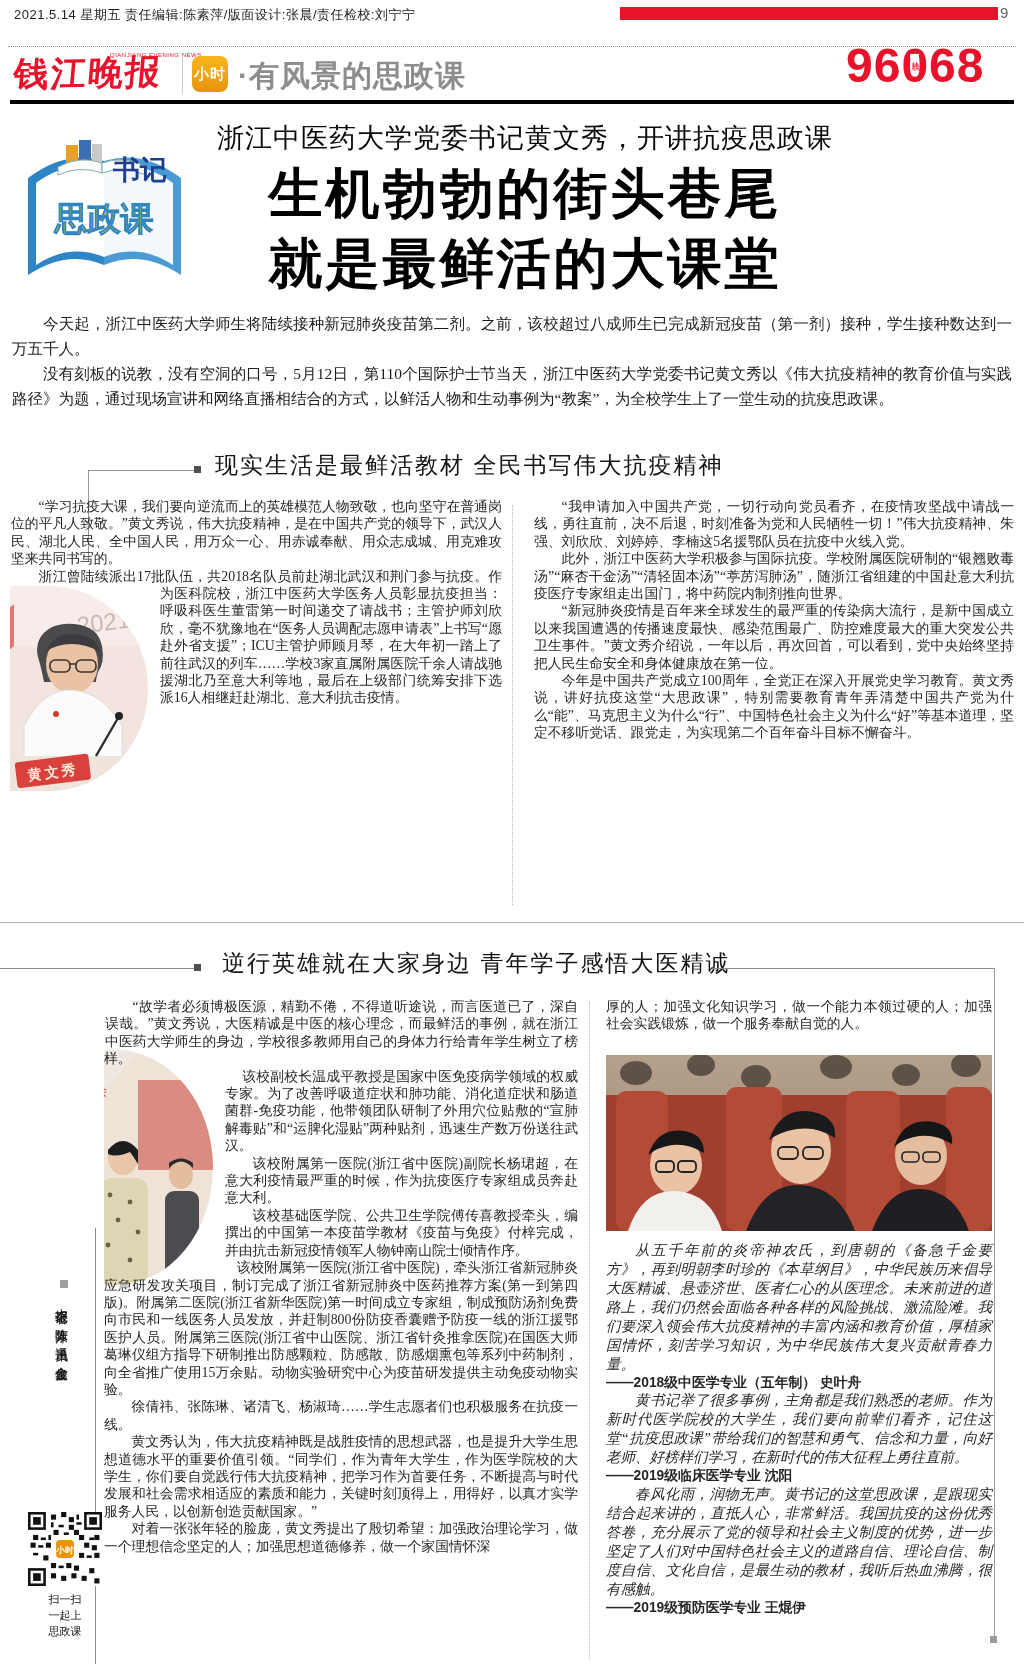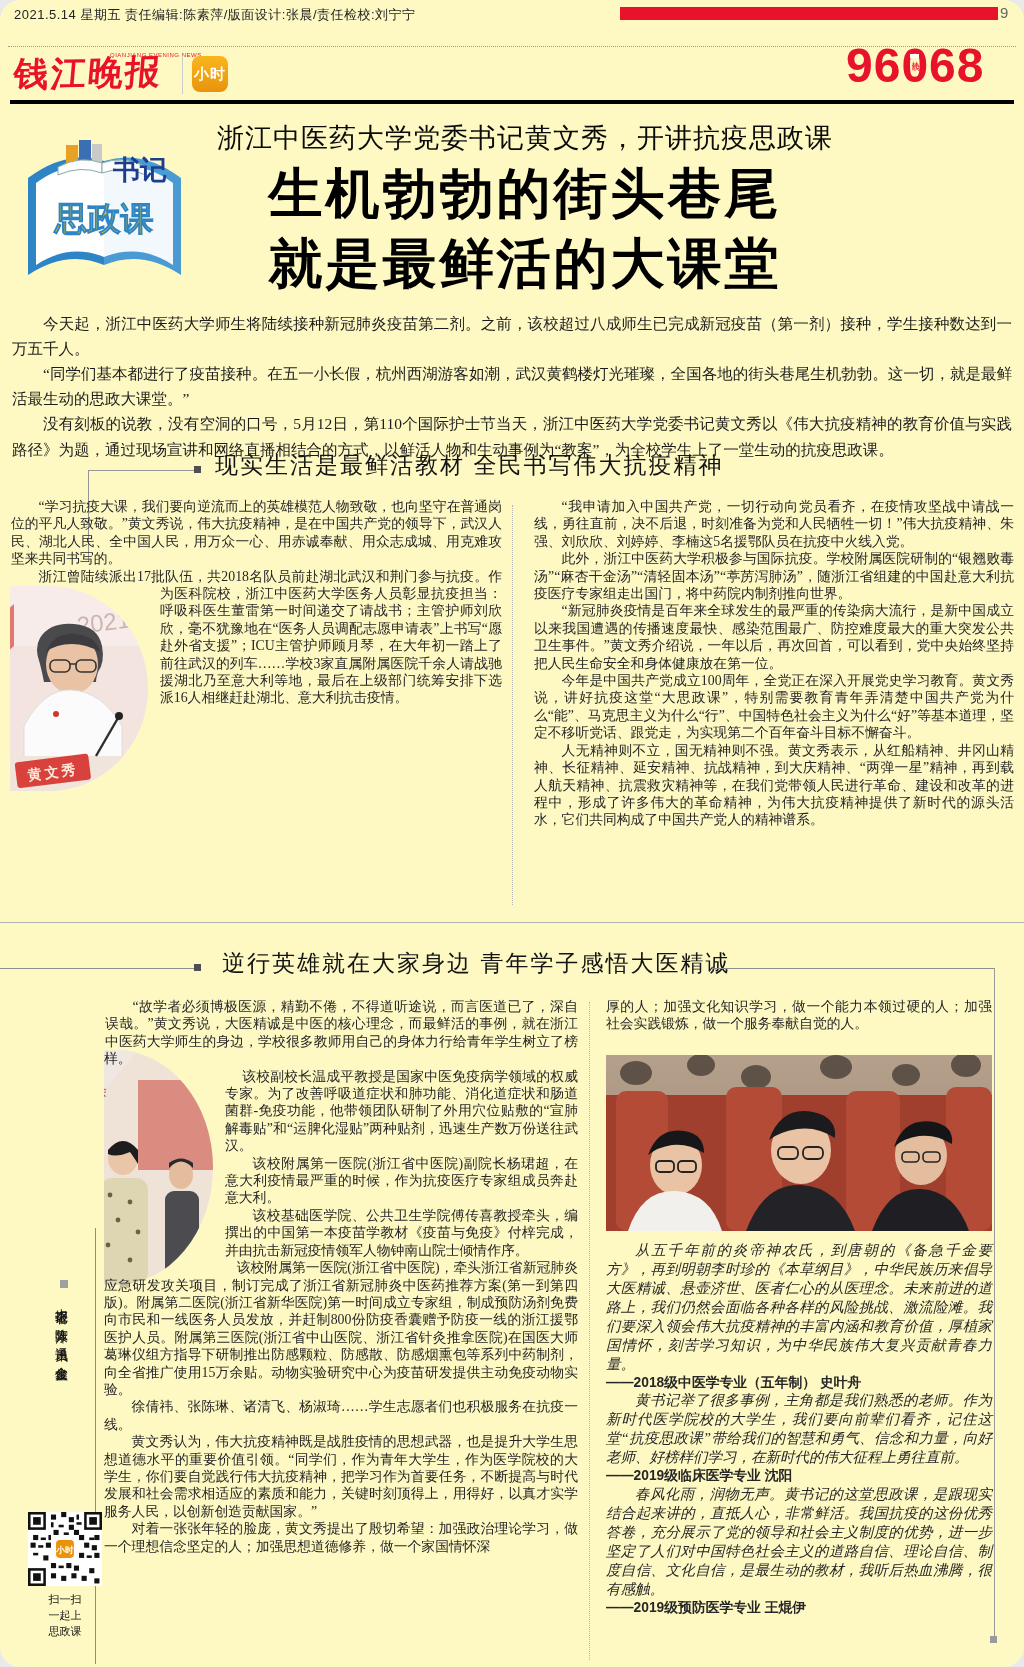--- a/index.html
+++ b/index.html
@@ -1,17 +1,17 @@
 <!DOCTYPE html>
 <html><head>
 <meta charset="utf-8">
 <style>
   html,body{margin:0;padding:0;background:#e9e9e9;}
-  .page{position:relative;width:1024px;height:1667px;background:#fef9c3;margin:0 auto;
-        font-family:"Liberation Serif","DejaVu Serif",serif;color:#1c1c1c;overflow:hidden;border-radius:20px;}
+  .page{position:relative;width:1024px;height:1667px;background:#ffffff;margin:0 auto;
+        font-family:"Liberation Serif","DejaVu Serif",serif;color:#1c1c1c;overflow:hidden;}
   .abs{position:absolute;}
   .sans{font-family:"Liberation Sans","DejaVu Sans",sans-serif;}
 
   
   .topbar-info{left:14px;top:6px;font-size:13px;color:#222;letter-spacing:.5px;}
   .topbar-redbar{left:620px;top:7px;width:378px;height:13px;background:#e8132b;}
   .topbar-page{left:1000px;top:4px;font-size:15px;color:#666;}
   .dotted-rule{left:8px;top:46px;width:1008px;border-top:1px dotted #9a9a9a;height:0;}
 
   
@@ -91,20 +91,21 @@
 
   <div class="abs sans topbar-info">2021.5.14 星期五  责任编辑:陈素萍/版面设计:张晨/责任检校:刘宁宁</div>
   <div class="abs topbar-redbar"></div>
   <div class="abs sans topbar-page">9</div>
   <div class="abs dotted-rule"></div>
 
   <div class="abs brand">钱江晚报</div>
   <div class="abs sans brand-en">QIANJIANG EVENING NEWS</div>
   <div class="abs mast-divider"></div>
   <div class="abs sans hour-badge">小时</div>
+  <div class="abs sans column-title">·有风景的思政课</div>
   <div class="abs sans hotline"><span>96</span><span class="zero"><span>0</span><span class="tag">热线</span></span><span>68</span></div>
   <div class="abs black-rule"></div>
 
   <div class="abs sz-logo">
     <svg viewBox="0 0 165 165" width="165" height="165">
       <path d="M6,45 Q45,16 82,28 L82,132 Q45,116 6,142 Z" fill="#2e85c5"></path>
       <path d="M159,45 Q120,16 82,28 L82,132 Q120,116 159,142 Z" fill="#4a9bd4"></path>
       <path d="M14,50 Q47,26 82,36 L82,124 Q47,110 14,132 Z" fill="#ffffff"></path>
       <path d="M151,50 Q118,26 82,36 L82,124 Q118,110 151,132 Z" fill="#f2f8fc"></path>
       <rect x="44" y="12" width="12" height="20" fill="#e8a126"></rect>
@@ -116,21 +117,20 @@
       <text x="82" y="97" font-size="33" font-weight="bold" fill="#f6c50e" stroke="#2e85c5" stroke-width="0.8" text-anchor="middle" font-family="Liberation Sans, sans-serif">思政课</text>
     </svg>
   </div>
 
   <div class="abs sans kicker">浙江中医药大学党委书记黄文秀，开讲抗疫思政课</div>
   <div class="abs sans title-line title2">就是最鲜活的大课堂</div>
   <div class="abs sans title-line title1">生机勃勃的街头巷尾</div>
 
   <div class="abs lead">
     <p>今天起，浙江中医药大学师生将陆续接种新冠肺炎疫苗第二剂。之前，该校超过八成师生已完成新冠疫苗（第一剂）接种，学生接种数达到一万五千人。</p>
-    <p>“同学们基本都进行了疫苗接种。在五一小长假，杭州西湖游客如潮，武汉黄鹤楼灯光璀璨，全国各地的街头巷尾生机勃勃。这一切，就是最鲜活最生动的思政大课堂。”</p>
     <p>没有刻板的说教，没有空洞的口号，5月12日，第110个国际护士节当天，浙江中医药大学党委书记黄文秀以《伟大抗疫精神的教育价值与实践路径》为题，通过现场宣讲和网络直播相结合的方式，以鲜活人物和生动事例为“教案”，为全校学生上了一堂生动的抗疫思政课。</p>
   </div>
 
   <div class="abs s1-line-h"></div>
   <div class="abs s1-line-v"></div>
   <div class="abs s1-square"></div>
   <div class="abs sans sec-heading s1-heading">现实生活是最鲜活教材  全民书写伟大抗疫精神</div>
 
   <div class="abs cols s1-cols">
     <div class="col s1-left">
@@ -159,21 +159,20 @@
         </svg>
       </div>
       <p>“学习抗疫大课，我们要向逆流而上的英雄模范人物致敬，也向坚守在普通岗位的平凡人致敬。”黄文秀说，伟大抗疫精神，是在中国共产党的领导下，武汉人民、湖北人民、全中国人民，用万众一心、用赤诚奉献、用众志成城、用克难攻坚来共同书写的。</p>
       <p>浙江曾陆续派出17批队伍，共2018名队员前赴湖北武汉和荆门参与抗疫。作为医科院校，浙江中医药大学医务人员彰显抗疫担当：呼吸科医生董雷第一时间递交了请战书；主管护师刘欣欣，毫不犹豫地在“医务人员调配志愿申请表”上书写“愿赴外省支援”；ICU主管护师顾月琴，在大年初一踏上了前往武汉的列车……学校3家直属附属医院千余人请战驰援湖北乃至意大利等地，最后在上级部门统筹安排下选派16人相继赶赴湖北、意大利抗击疫情。</p>
     </div>
     <div class="col s1-right">
       <p>“我申请加入中国共产党，一切行动向党员看齐，在疫情攻坚战中请战一线，勇往直前，决不后退，时刻准备为党和人民牺牲一切！”伟大抗疫精神、朱强、刘欣欣、刘婷婷、李楠这5名援鄂队员在抗疫中火线入党。</p>
       <p>此外，浙江中医药大学积极参与国际抗疫。学校附属医院研制的“银翘败毒汤”“麻杏干金汤”“清轻固本汤”“葶苈泻肺汤”，随浙江省组建的中国赴意大利抗疫医疗专家组走出国门，将中药院内制剂推向世界。</p>
       <p>“新冠肺炎疫情是百年来全球发生的最严重的传染病大流行，是新中国成立以来我国遭遇的传播速度最快、感染范围最广、防控难度最大的重大突发公共卫生事件。”黄文秀介绍说，一年以后，再次回首，可以看到，党中央始终坚持把人民生命安全和身体健康放在第一位。</p>
       <p>今年是中国共产党成立100周年，全党正在深入开展党史学习教育。黄文秀说，讲好抗疫这堂“大思政课”，特别需要教育青年弄清楚中国共产党为什么“能”、马克思主义为什么“行”、中国特色社会主义为什么“好”等基本道理，坚定不移听党话、跟党走，为实现第二个百年奋斗目标不懈奋斗。</p>
-      <p>人无精神则不立，国无精神则不强。黄文秀表示，从红船精神、井冈山精神、长征精神、延安精神、抗战精神，到大庆精神、“两弹一星”精神，再到载人航天精神、抗震救灾精神等，在我们党带领人民进行革命、建设和改革的进程中，形成了许多伟大的革命精神，为伟大抗疫精神提供了新时代的源头活水，它们共同构成了中国共产党人的精神谱系。</p>
     </div>
   </div>
   <div class="abs col-divider1"></div>
 
   <div class="abs gray-rule"></div>
 
   <div class="abs s2-line-left"></div>
   <div class="abs s2-square-left"></div>
   <div class="abs sans sec-heading s2-heading">逆行英雄就在大家身边  青年学子感悟大医精诚</div>
   <div class="abs s2-line-right"></div>

